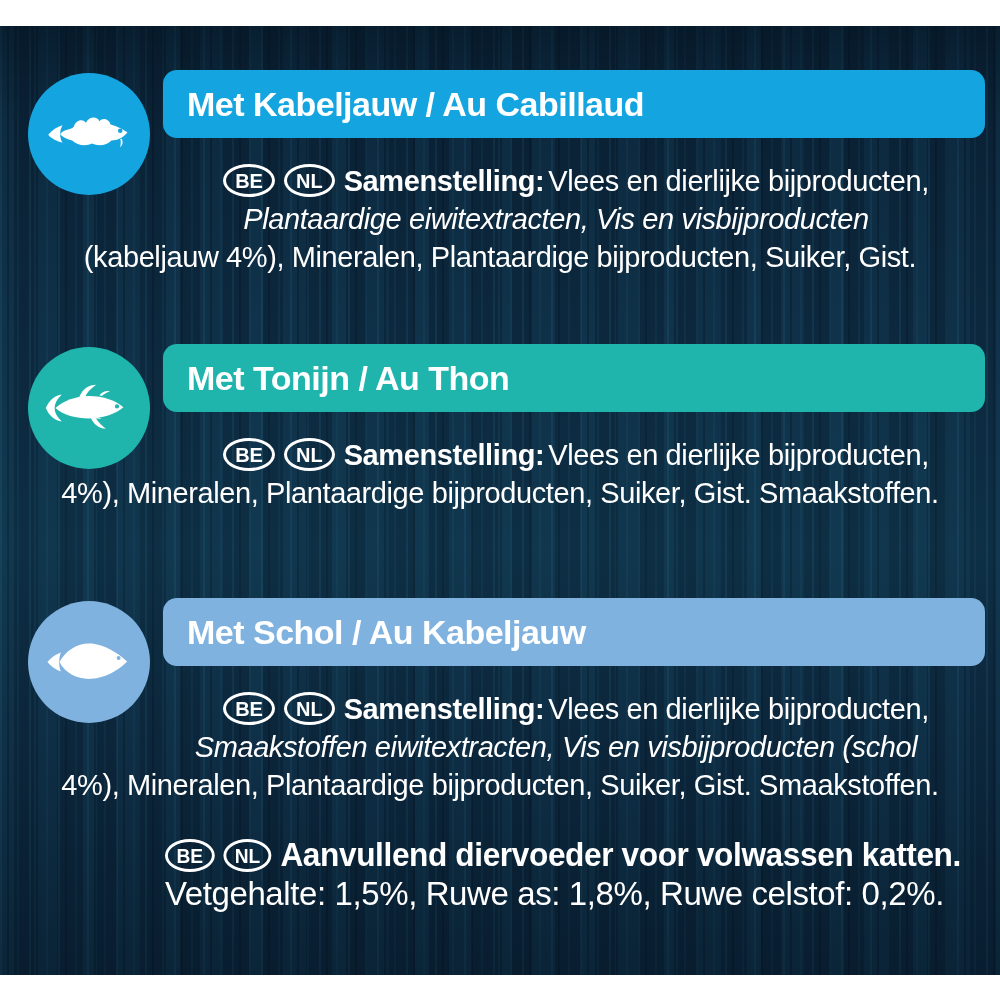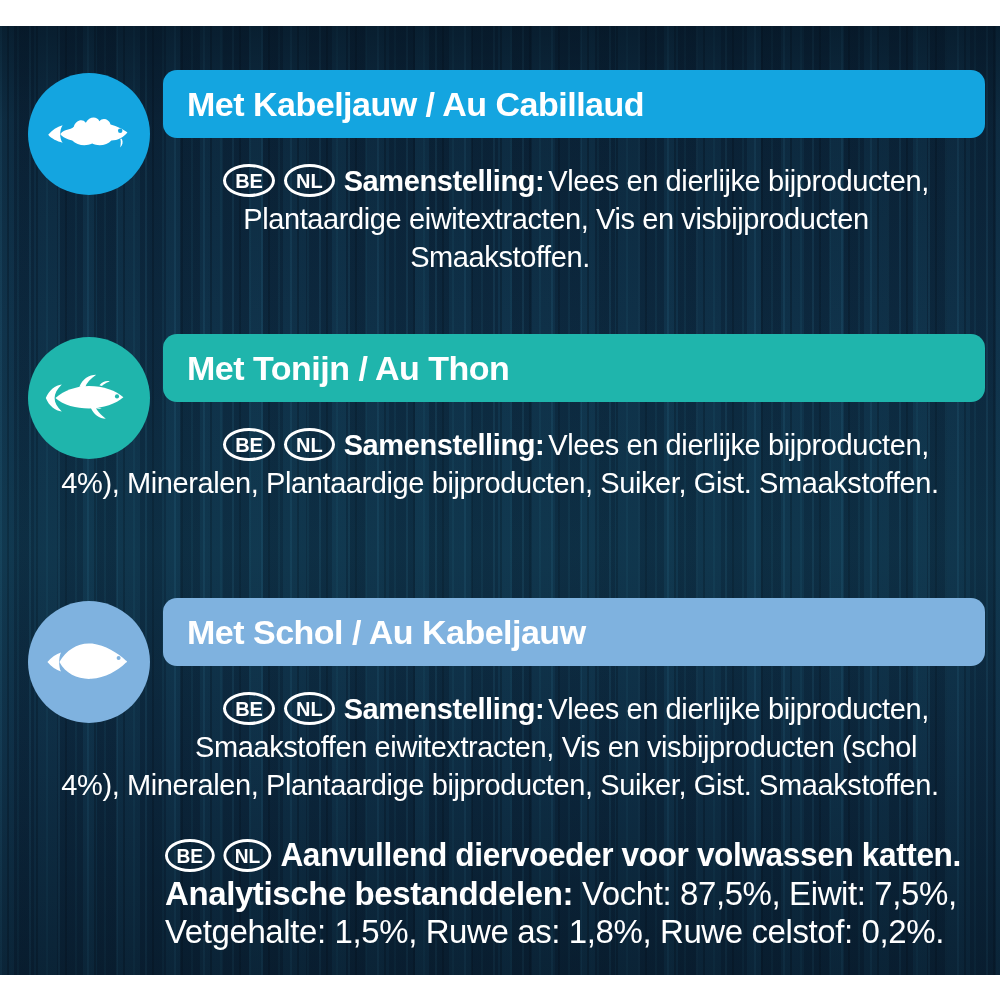--- a/index.html
+++ b/index.html
@@ -30,21 +30,21 @@
     color:#ffffff;font-weight:700;font-size:34px;letter-spacing:-.5px;
     line-height:68px;padding-left:24px;box-sizing:border-box;
     white-space:nowrap;
   }
   .para{
     margin-top:24px;padding:0 10px;color:#ffffff;
     font-size:29px;letter-spacing:-.4px;line-height:38px;text-align:center;
   }
   .line{white-space:nowrap;transform-origin:left center;}
   .ind1{margin-left:152px;}
-  .ind2{margin-left:112px;}
+  .ind2{margin-left:112px;font-style:italic;}
   .badge{
     display:inline-block;border:3px solid #ffffff;border-radius:50%;
     padding:4px 9px 3px;font-size:20px;font-weight:700;line-height:1;
     margin-right:9px;transform:translateY(-3px);letter-spacing:0;
   }
   .lbl{font-weight:700;margin-right:4px;}
   .footer{
     position:absolute;left:0;top:810px;width:1000px;box-sizing:border-box;
     padding:0 46px 0 158px;color:#ffffff;
     font-size:33px;line-height:38px;letter-spacing:-.4px;margin-left:7px;
@@ -67,25 +67,25 @@
           <path fill="#ffffff" d="M101,41 C103,45 102,49 99,52 C100,47 100,43 99,41 Z"></path>
           <circle class="fish-eye" cx="99" cy="31" r="2.8"></circle>
         </svg>
       </div>
       <div class="banner">
         <span>Met Kabeljauw / Au Cabillaud</span>
       </div>
       <div class="para">
         <div class="line ind1 fit"><span class="badge">BE</span><span class="badge">NL</span><span class="lbl">Samenstelling:</span><span>Vlees en dierlijke bijproducten,</span></div>
         <div class="line ind2 fit">Plantaardige eiwitextracten, Vis en visbijproducten</div>
-        <div class="line fit">Smaakstoffen.</div>
+        <div class="line fit">(kabeljauw 4%), Mineralen, Plantaardige bijproducten, Suiker, Gist.</div>
       </div>
     </div>
 
-    <div class="section" style="--accent:#1fb5ac; top:308px;">
+    <div class="section" style="--accent:#1fb5ac; top:318px;">
       <div class="circle">
         <svg viewBox="0 0 120 70">
           <path fill="#ffffff" d="M6,35 C10,25 18,19 26,18 C20,24 17,29 17,35 C17,41 20,46 26,52 C18,51 10,45 6,35 Z"></path>
           <path fill="#ffffff" d="M48,21 C52,11 60,6 69,6 C62,11 57,16 55,22 Z"></path>
           <path fill="#ffffff" d="M62,47 C66,56 73,61 81,61 C74,55 70,51 68,46 Z"></path>
           <path fill="#ffffff" d="M73,19 C77,14 82,13 86,14 C81,16 77,19 76,20 Z"></path>
           <path fill="#ffffff" d="M18,35 C28,26 44,20 60,20 C78,20 94,26 103,34 C94,42 78,48 60,48 C44,48 28,44 18,35 Z"></path>
           <path fill="#ffffff" d="M56,37 C62,43 68,47 76,48 C69,50 61,45 56,40 Z"></path>
           <circle class="fish-eye" cx="95" cy="33" r="2.6"></circle>
         </svg>
@@ -112,18 +112,17 @@
       </div>
       <div class="para">
         <div class="line ind1 fit"><span class="badge">BE</span><span class="badge">NL</span><span class="lbl">Samenstelling:</span><span>Vlees en dierlijke bijproducten,</span></div>
         <div class="line ind2 fit">Smaakstoffen eiwitextracten, Vis en visbijproducten (schol</div>
         <div class="line fit">4%), Mineralen, Plantaardige bijproducten, Suiker, Gist. Smaakstoffen.</div>
       </div>
     </div>
 
     <div class="footer">
       <div class="fline fit" style="transform: scaleX(0.957882);"><span class="badge">BE</span><span class="badge">NL</span><span class="bold">Aanvullend diervoeder voor volwassen katten.</span></div>
-      <div class="fline fit"><span class="bold">Analytische bestanddelen:</span> <span>Vocht: 87,5%,  Eiwit: 7,5%,</span></div>
       <div class="fline fit">Vetgehalte: 1,5%,  Ruwe as: 1,8%,  Ruwe celstof: 0,2%.</div>
     </div>
 
   </div>
 </div>
 
 </body></html>

